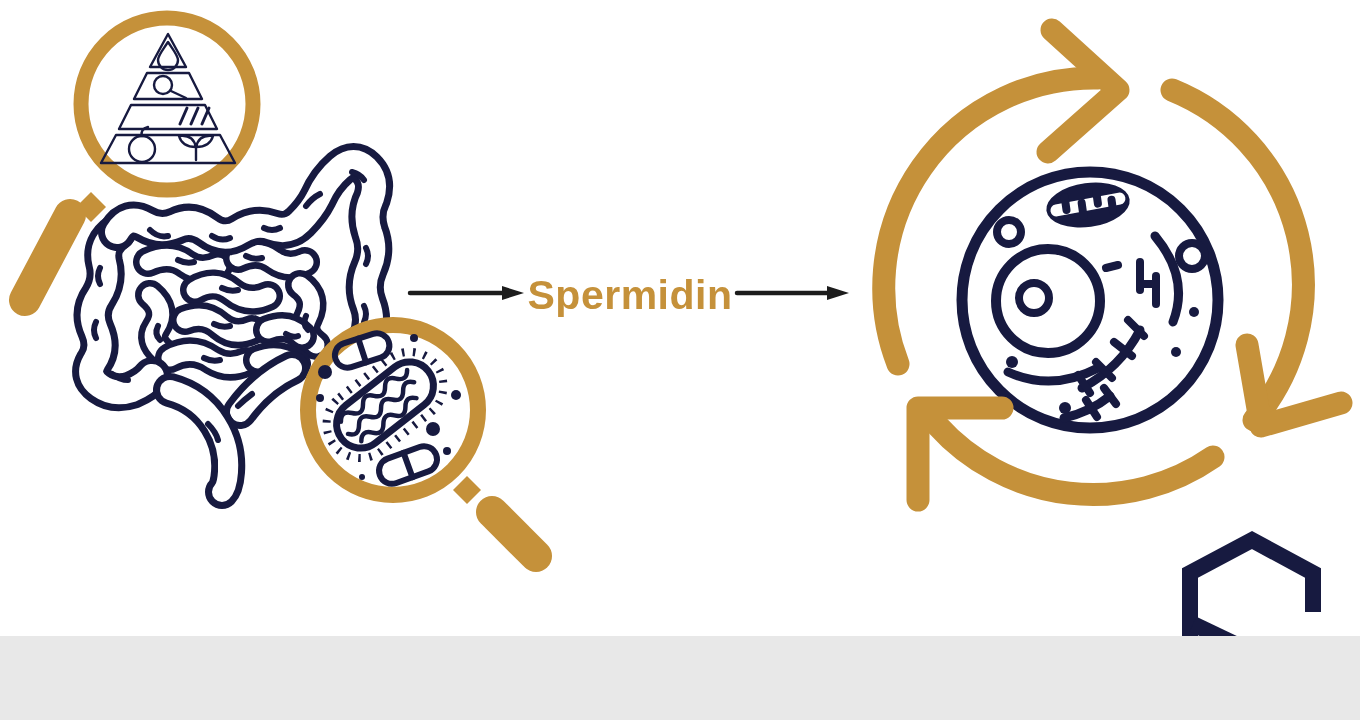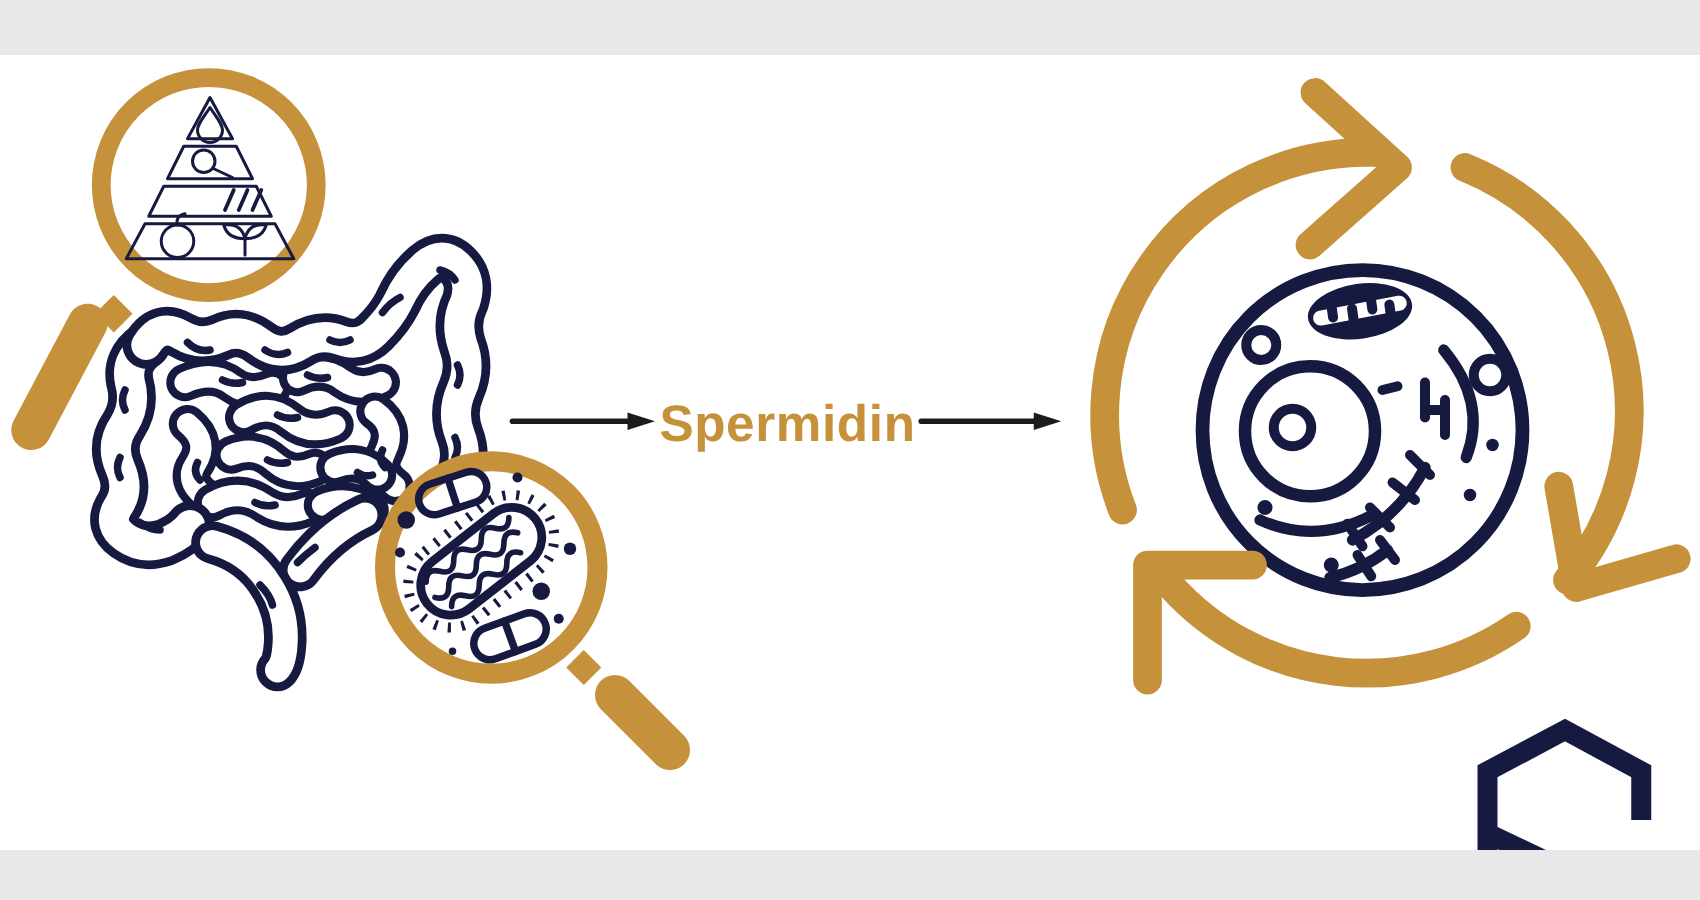--- a/index.html
+++ b/index.html
@@ -1,19 +1,19 @@
 <!DOCTYPE html>
 <html style="--gold: #C5913A; --navy: #171A40; --black: #1C1C1C; --bg: #FFFFFF;"><head>
 <meta charset="utf-8">
 <style>
   :root { --gold:#C5913A; --navy:#171A40; --black:#1C1C1C; --bg:#FFFFFF; }
   html,body { margin:0; padding:0; background:#e8e8e8; }
   .canvas {
     position:relative; width:1360px; height:636px; background:var(--bg);
-    overflow:hidden; font-family:"Liberation Sans","DejaVu Sans",sans-serif;margin-top:44px;
+    overflow:hidden; font-family:"Liberation Sans","DejaVu Sans",sans-serif;
   }
   svg { display:block; }
   .ln   { fill:none; stroke-linecap:round; stroke-linejoin:round; }
   .navy { stroke:var(--navy); }
   .white{ stroke:#fff; }
   .goldln{ stroke:var(--gold); }
   .blackln{ stroke:var(--black); }
   .navyfill { fill:var(--navy); }
   .goldfill { fill:var(--gold); }
   .blackfill{ fill:var(--black); }

